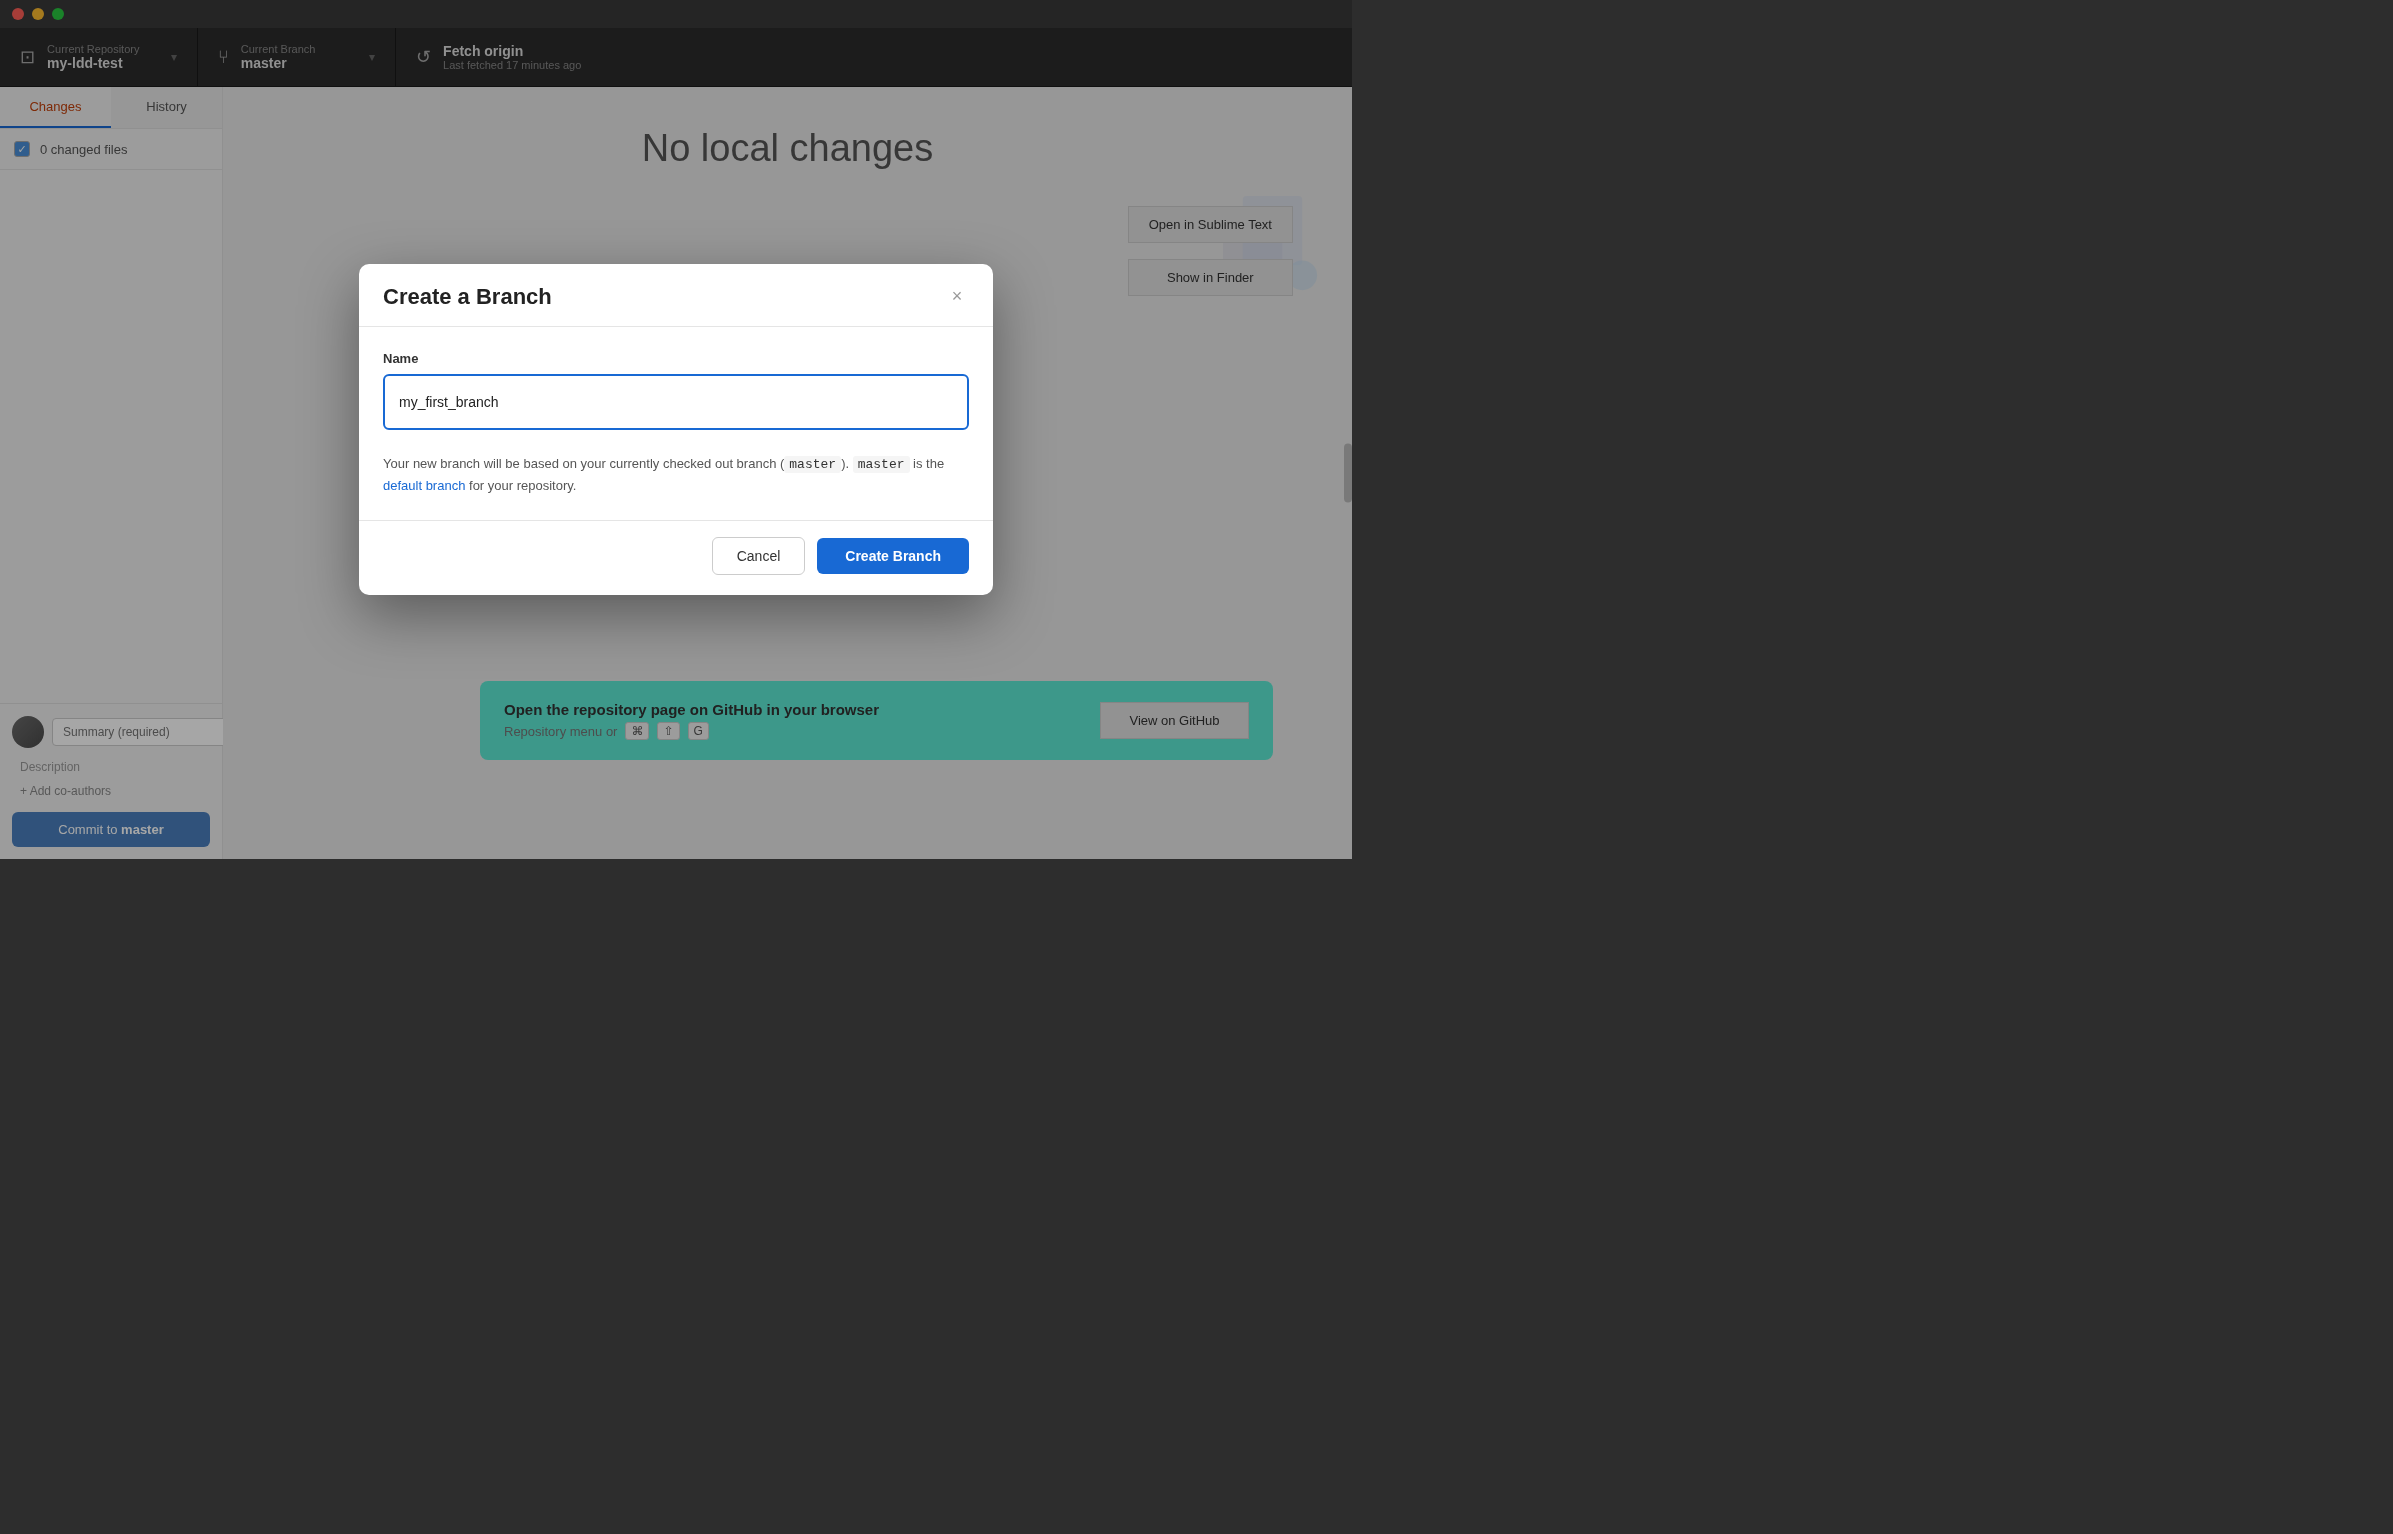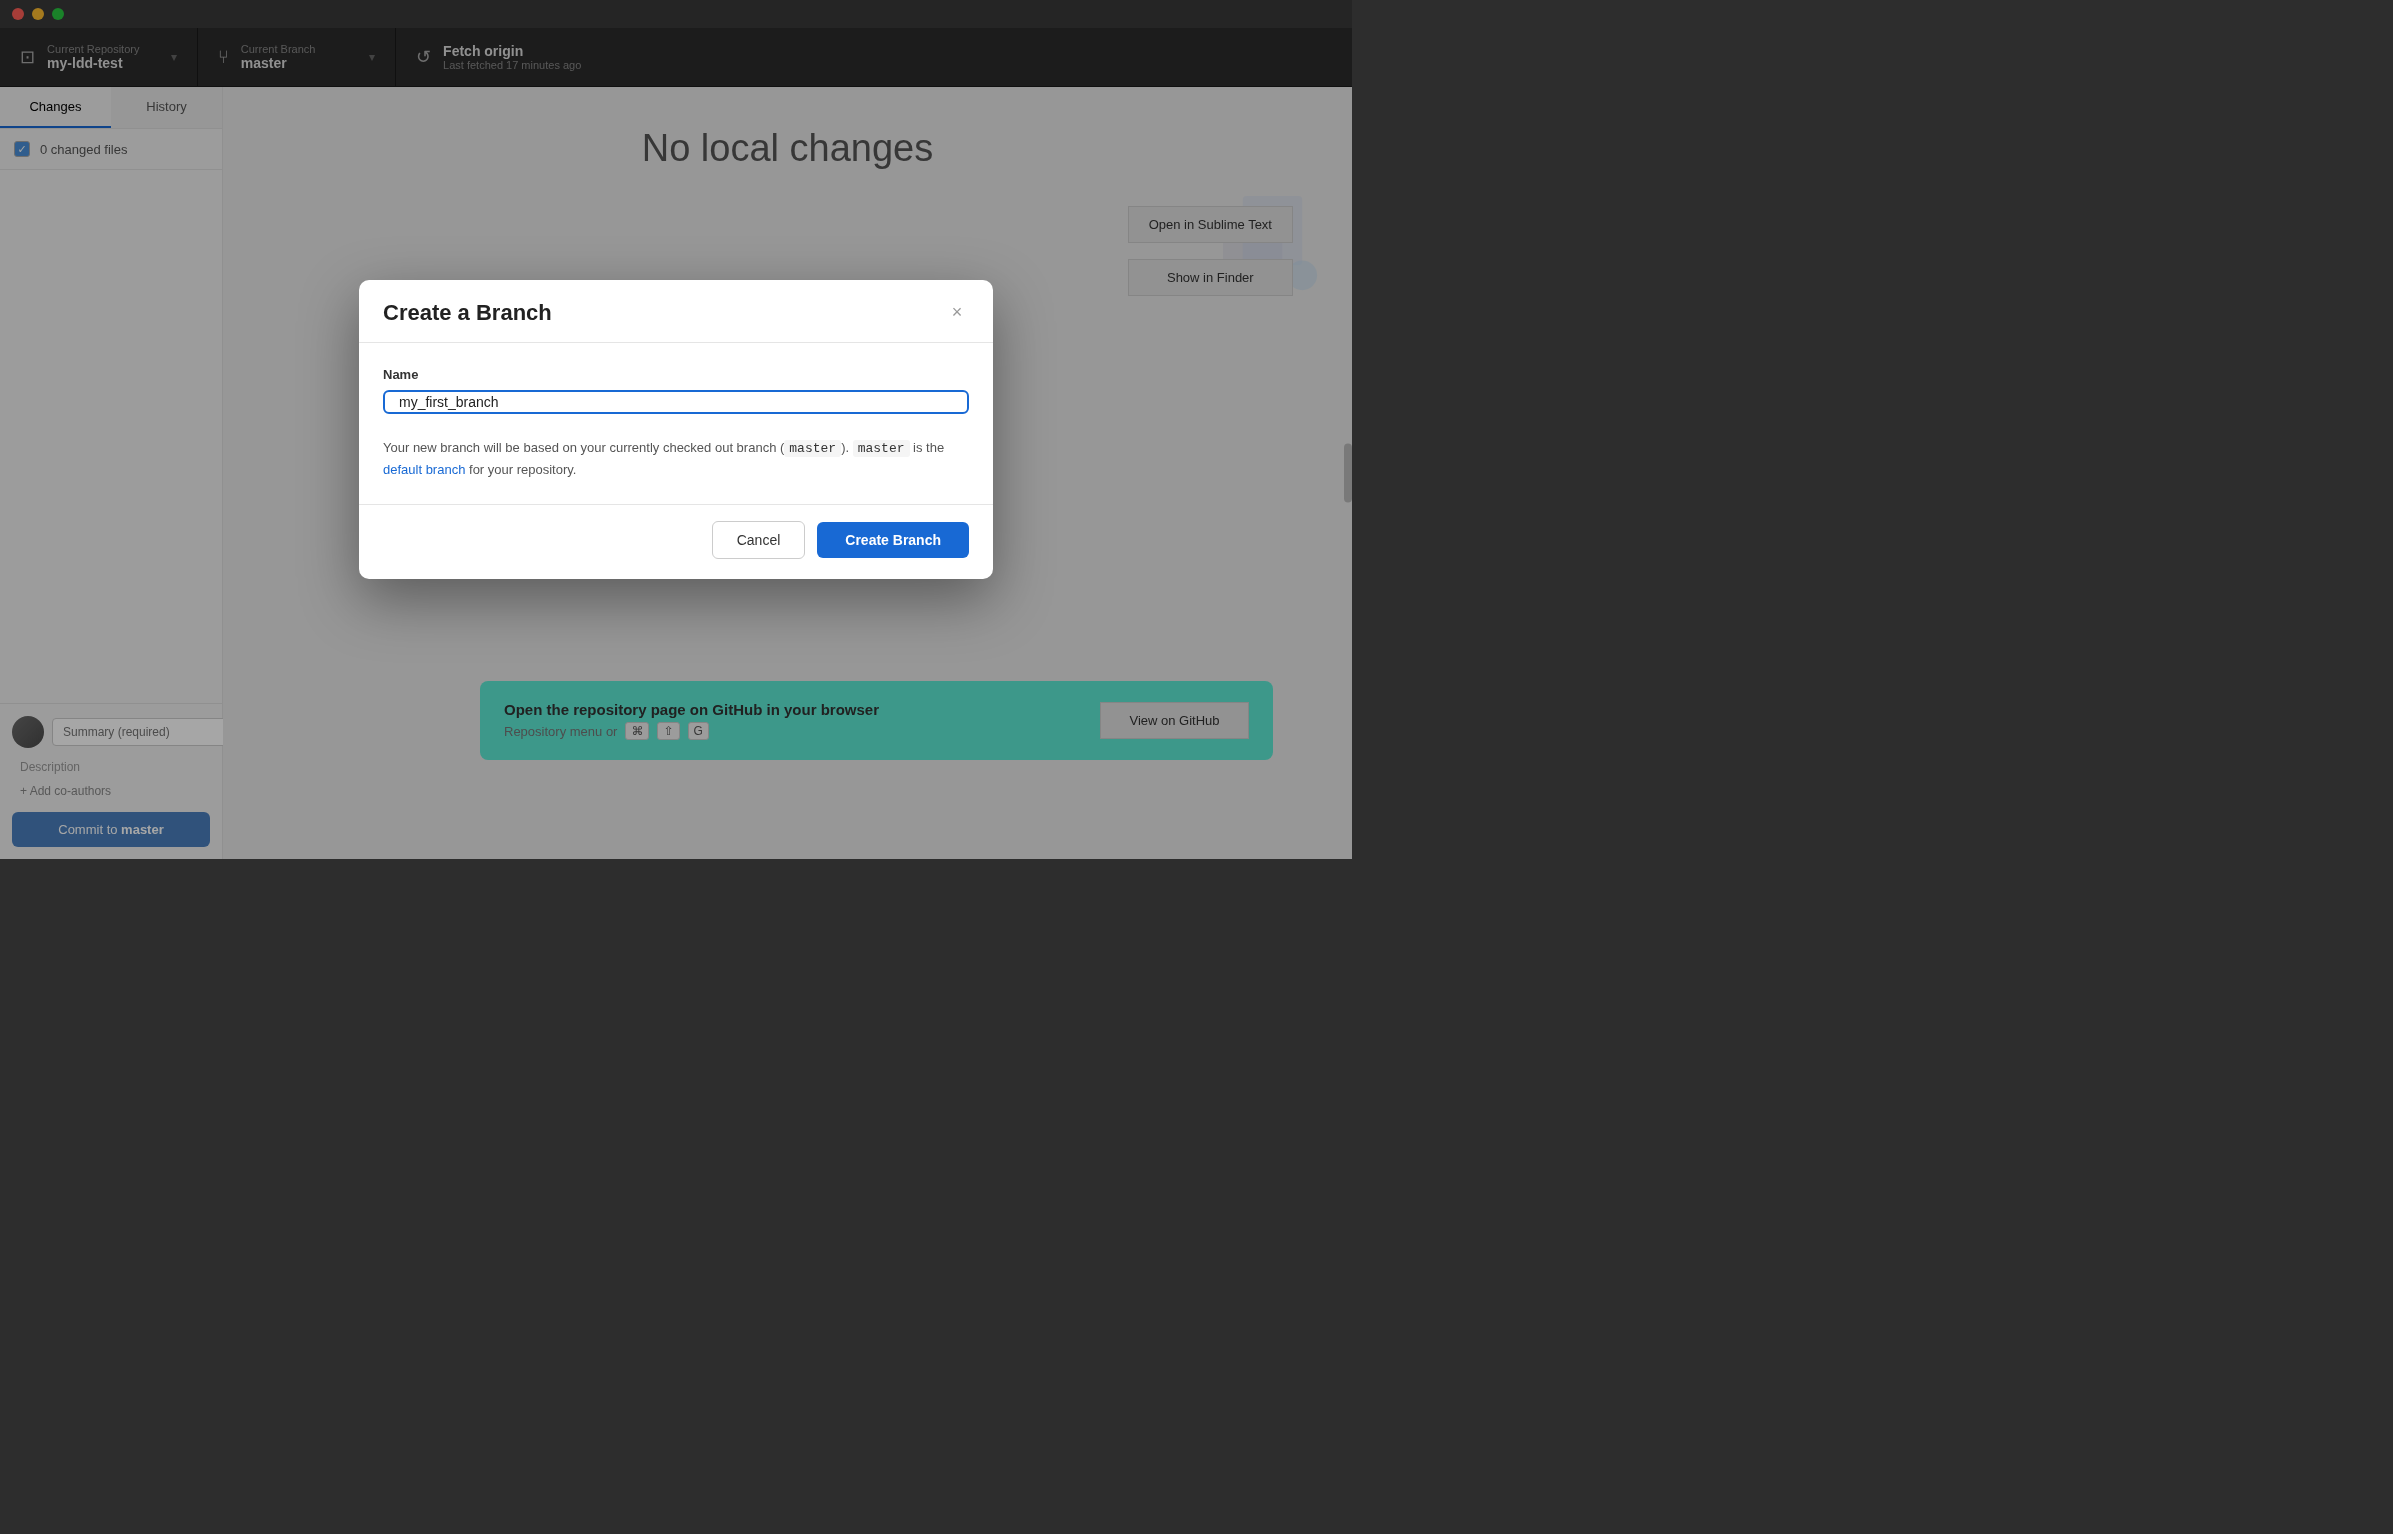--- a/index.html
+++ b/index.html
@@ -109,21 +109,21 @@
     .sidebar-tab {
       flex: 1;
       padding: 12px 8px;
       text-align: center;
       font-size: 13px;
       color: #555;
       cursor: pointer;
       border-bottom: 2px solid transparent;
     }
     .sidebar-tab.active {
-      color: #000000;
+      color: #c2410c;
       border-bottom: 2px solid #1869d4;
       background: #f0f0f0;
     }
     .changed-files-row {
       display: flex;
       align-items: center;
       padding: 12px 14px;
       gap: 10px;
       font-size: 13px;
       color: #555;
@@ -316,21 +316,21 @@
       padding: 24px;
     }
     .modal-field-label {
       font-size: 13px;
       font-weight: 600;
       color: #333;
       margin-bottom: 8px;
     }
     .modal-input {
       width: 100%;
-      padding: 2px 14px;
+      padding: 18px 14px;
       border: 2px solid #1869d4;
       border-radius: 6px;
       font-size: 14px;
       color: #222;
       outline: none;
       margin-bottom: 24px;
     }
     .modal-info-text {
       font-size: 13px;
       color: #555;

